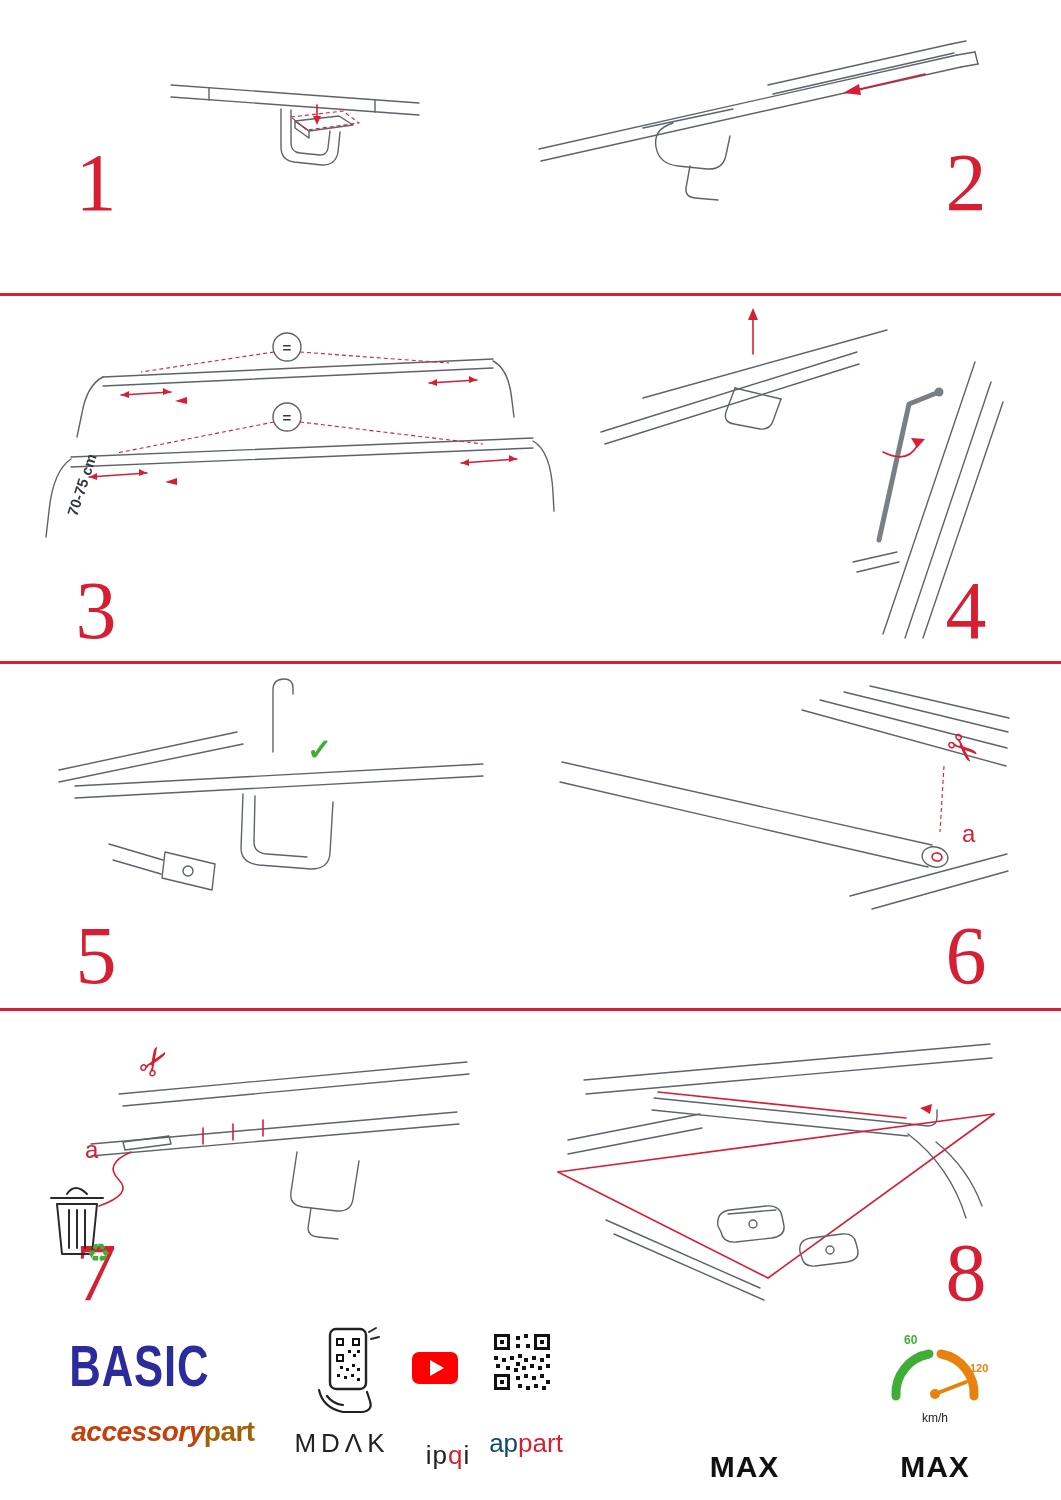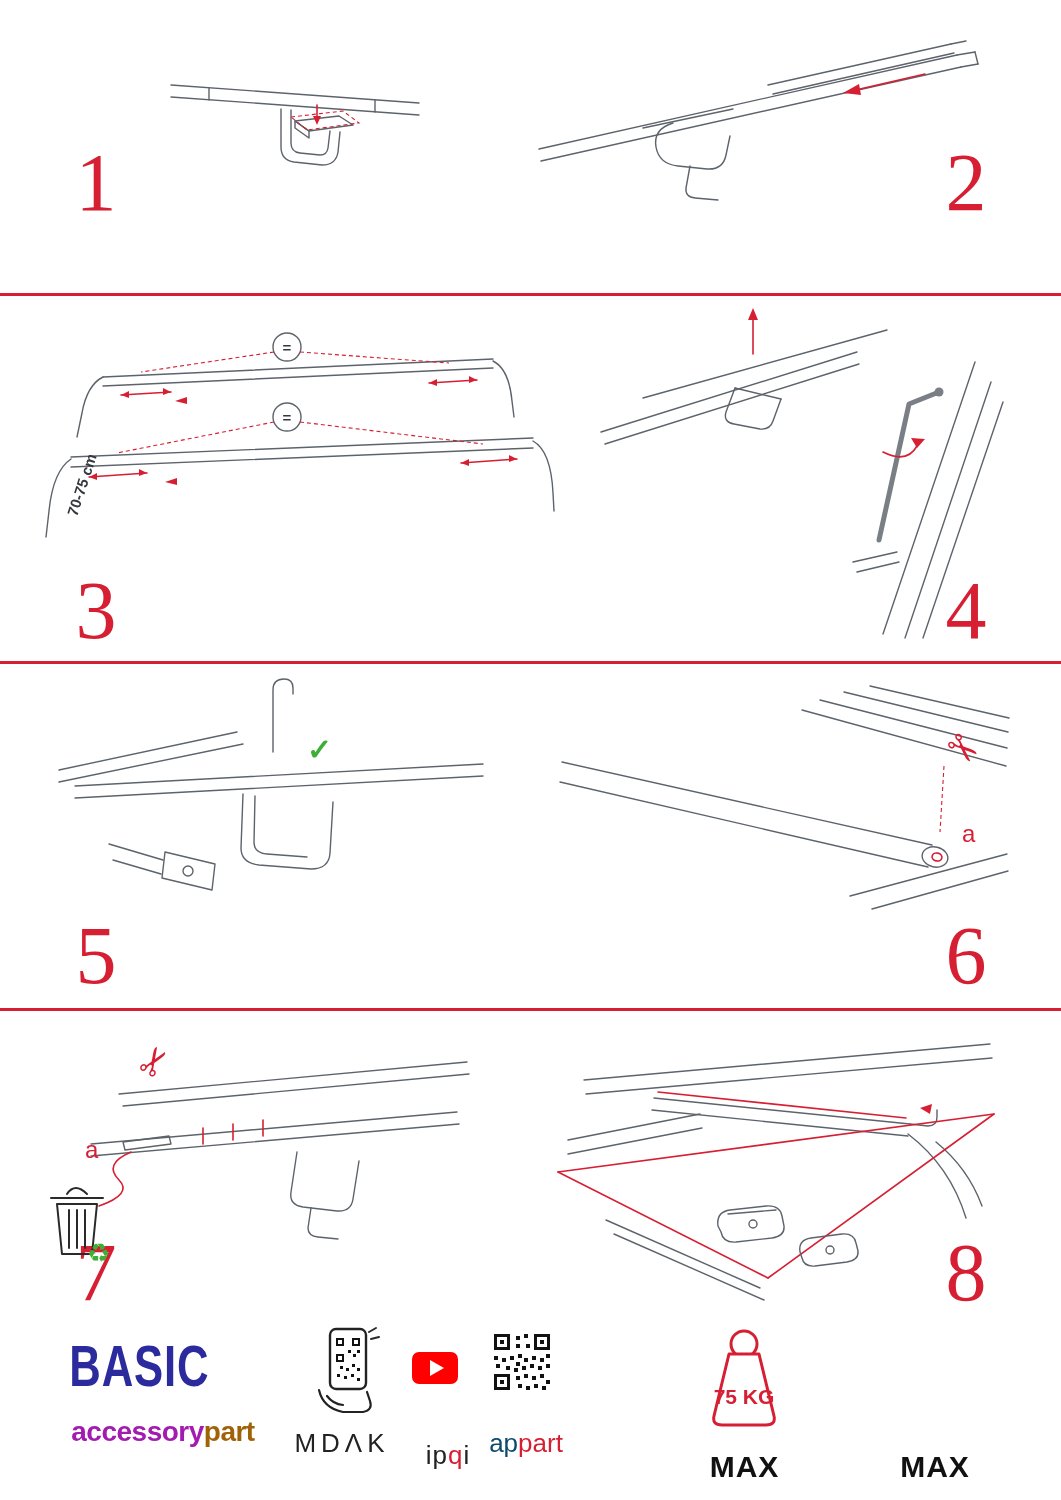--- a/index.html
+++ b/index.html
@@ -35,21 +35,21 @@
   
   .brand {
     position:absolute; left:54px; top:1336px; width:170px; text-align:center;
     font-size:52px; font-weight:700; color:#2b2b9e; letter-spacing:1px;
   }
   .brand span { display:inline-block; transform:scale(0.84,1.1); }
   .subbrand {
     position:absolute; left:58px; top:1416px; width:210px; text-align:center;
     font-size:28px; font-weight:700; letter-spacing:-0.5px;
   }
-  .subbrand .blk { color:#a21caf; }
+  .subbrand .blk { color:#c2410c;font-style:italic; }
   .subbrand .red { color:#a16207; }
   .partner {
     position:absolute; text-align:center; font-size:26px; color:#222222;
   }
   .mdak { left:287px; top:1428px; width:110px; letter-spacing:5px; }
   .ipqi { left:410px; top:1428px; width:76px; letter-spacing:1px;margin-top:12px; }
   .ipqi .red { color:#d71f33; }
   .apline { left:474px; top:1428px; width:104px; }
   .apline .blk { color:#0c4a6e; }
   .apline .red { color:#d71f33; }
@@ -345,24 +345,28 @@
           <rect x="54" y="48" width="4" height="4"></rect>
         <rect x="26" y="52" width="4" height="4"></rect>
           <rect x="34" y="54" width="4" height="4"></rect>
           <rect x="42" y="52" width="4" height="4"></rect>
           <rect x="50" y="54" width="4" height="4"></rect>
       </g>
     </svg>
   </div>
   <div class="partner apline"><span class="blk">ap</span><span class="red">part</span></div>
 
-  <div class="ill" style="left:692px;top:1324px">
-    <svg viewBox="0 0 105 118" width="105" height="118">
-      <circle cx="52" cy="20" r="13" class="wred"></circle>
-      <path class="wred" d="M37,30 L67,30 L82,92 Q84,101 74,101 L30,101 Q20,101 22,92 Z"></path>
-      <text class="svgtxt wtext" x="52" y="80" text-anchor="middle">75 KG</text>
-    </svg>
-  </div>
   <div class="maxlabel" style="left:692px;top:1450px;width:105px">MAX</div>
 
+  <div class="ill" style="left:880px;top:1328px">
+    <svg viewBox="0 0 110 100" width="110" height="100">
+      <path class="arcg" d="M16,68 A40,40 0 0 1 49,26"></path>
+      <path class="arco" d="M61,26 A40,40 0 0 1 94,68"></path>
+      <line class="needle" x1="55" y1="66" x2="86" y2="54"></line>
+      <circle cx="55" cy="66" r="5" fill="#e8820c"></circle>
+      <text class="svgtxt sg" x="24" y="16">60</text>
+      <text class="svgtxt so" x="90" y="44">120</text>
+      <text class="svgtxt sk" x="55" y="94" text-anchor="middle">km/h</text>
+    </svg>
+  </div>
   <div class="maxlabel" style="left:880px;top:1450px;width:110px">MAX</div>
 
 </div>
 
 </body></html>

